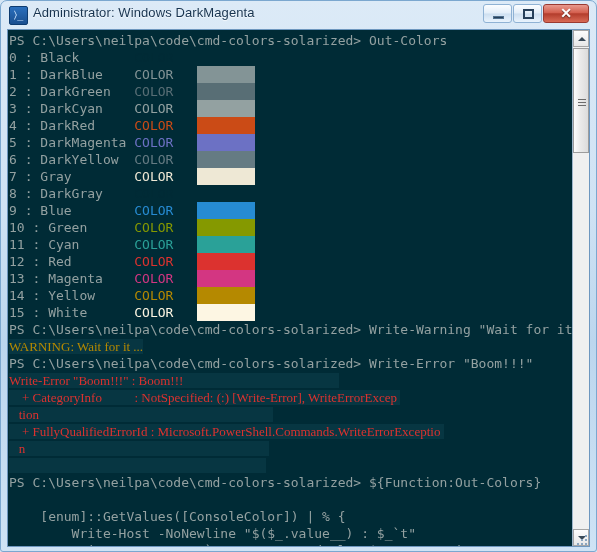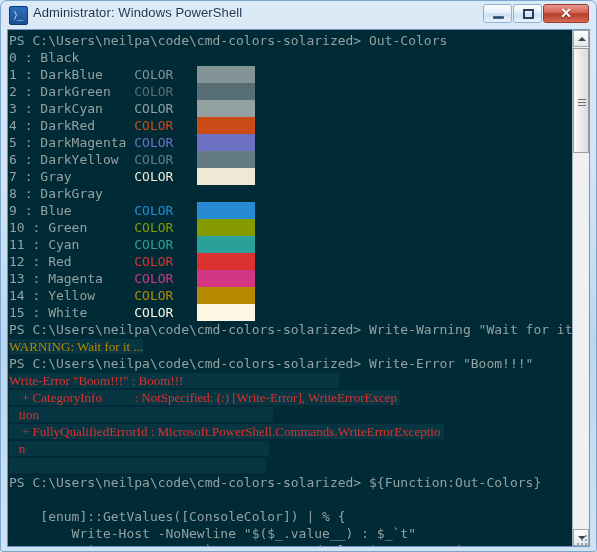--- a/index.html
+++ b/index.html
@@ -102,21 +102,21 @@
   #resize-grip{position:absolute;right:2px;bottom:1px;width:12px;height:12px;}
   .rg{position:absolute;width:2px;height:2px;background:#8aa6c0;}
 </style>
 </head>
 <body>
 
 <div id="window">
 
   <div id="titlebar">
     <div id="title-icon">〉_</div>
-    <div id="title-text">Administrator: Windows PowerShell</div>
+    <div id="title-text">Administrator: Windows DarkMagenta</div>
 
     <div class="winbtn" id="btn-min">
       <span id="min-glyph"></span>
     </div>
     <div class="winbtn" id="btn-max">
       <span id="max-glyph"></span>
     </div>
     <div class="winbtn" id="btn-close">
       <span id="close-glyph">✕</span>
     </div>

